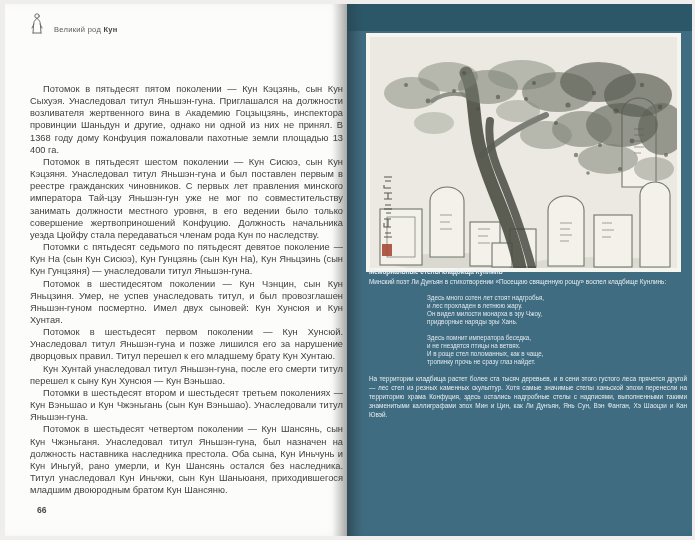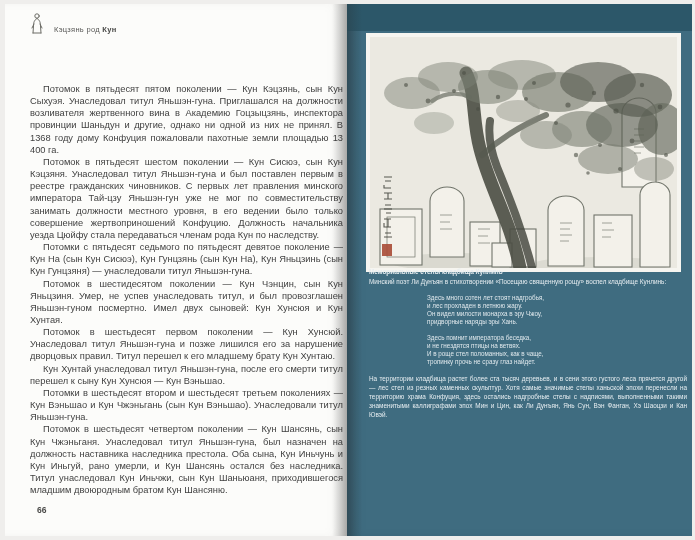--- a/index.html
+++ b/index.html
@@ -68,21 +68,21 @@
   <div class="page-left">
     <div class="lp-header">
       <svg width="16" height="24" viewBox="0 0 16 24">
         <g fill="none" stroke="#6c6c66" stroke-width="1" stroke-linecap="round">
           <circle cx="8" cy="4" r="2.2"></circle>
           <path d="M8 6.5 C5 8 4.5 11 4.5 14 L4 21 M8 6.5 C11 8 11.5 11 11.5 14 L12 21"></path>
           <path d="M5 12 L3 16 M11 12 L13 16"></path>
           <path d="M4 21 h8"></path>
         </g>
       </svg>
-      <div class="lp-header-text"><span>Кэцзянь род </span><b>Кун</b></div>
+      <div class="lp-header-text"><span>Великий род </span><b>Кун</b></div>
     </div>
 
     <div class="lp-body">
       <p>Потомок в пятьдесят пятом поколении — Кун Кэцзянь, сын Кун Сыхуэя. Унаследовал титул Яньшэн-гуна. Приглашался на должности возливателя жертвенного вина в Академию Гоцзыцзянь, инспектора провинции Шаньдун и другие, однако ни одной из них не принял. В 1368 году дому Конфуция пожаловали пахотные земли площадью 13 400 га.</p>
       <p>Потомок в пятьдесят шестом поколении — Кун Сисюэ, сын Кун Кэцзяня. Унаследовал титул Яньшэн-гуна и был поставлен первым в реестре гражданских чиновников. С первых лет правления минского императора Тай-цзу Яньшэн-гун уже не мог по совместительству занимать должности местного уровня, в его ведении было только совершение жертвоприношений Конфуцию. Должность начальника уезда Цюйфу стала передаваться членам рода Кун по наследству.</p>
       <p>Потомки с пятьдесят седьмого по пятьдесят девятое поколение — Кун На (сын Кун Сисюэ), Кун Гунцзянь (сын Кун На), Кун Яньцзинь (сын Кун Гунцзяня) — унаследовали титул Яньшэн-гуна.</p>
       <p>Потомок в шестидесятом поколении — Кун Чэнцин, сын Кун Яньцзиня. Умер, не успев унаследовать титул, и был провозглашен Яньшэн-гуном посмертно. Имел двух сыновей: Кун Хунсюя и Кун Хунтая.</p>
       <p>Потомок в шестьдесят первом поколении — Кун Хунсюй. Унаследовал титул Яньшэн-гуна и позже лишился его за нарушение дворцовых правил. Титул перешел к его младшему брату Кун Хунтаю.</p>
       <p>Кун Хунтай унаследовал титул Яньшэн-гуна, после его смерти титул перешел к сыну Кун Хунсюя — Кун Вэньшао.</p>
       <p>Потомки в шестьдесят втором и шестьдесят третьем поколениях — Кун Вэньшао и Кун Чжэньгань (сын Кун Вэньшао). Унаследовали титул Яньшэн-гуна.</p>

